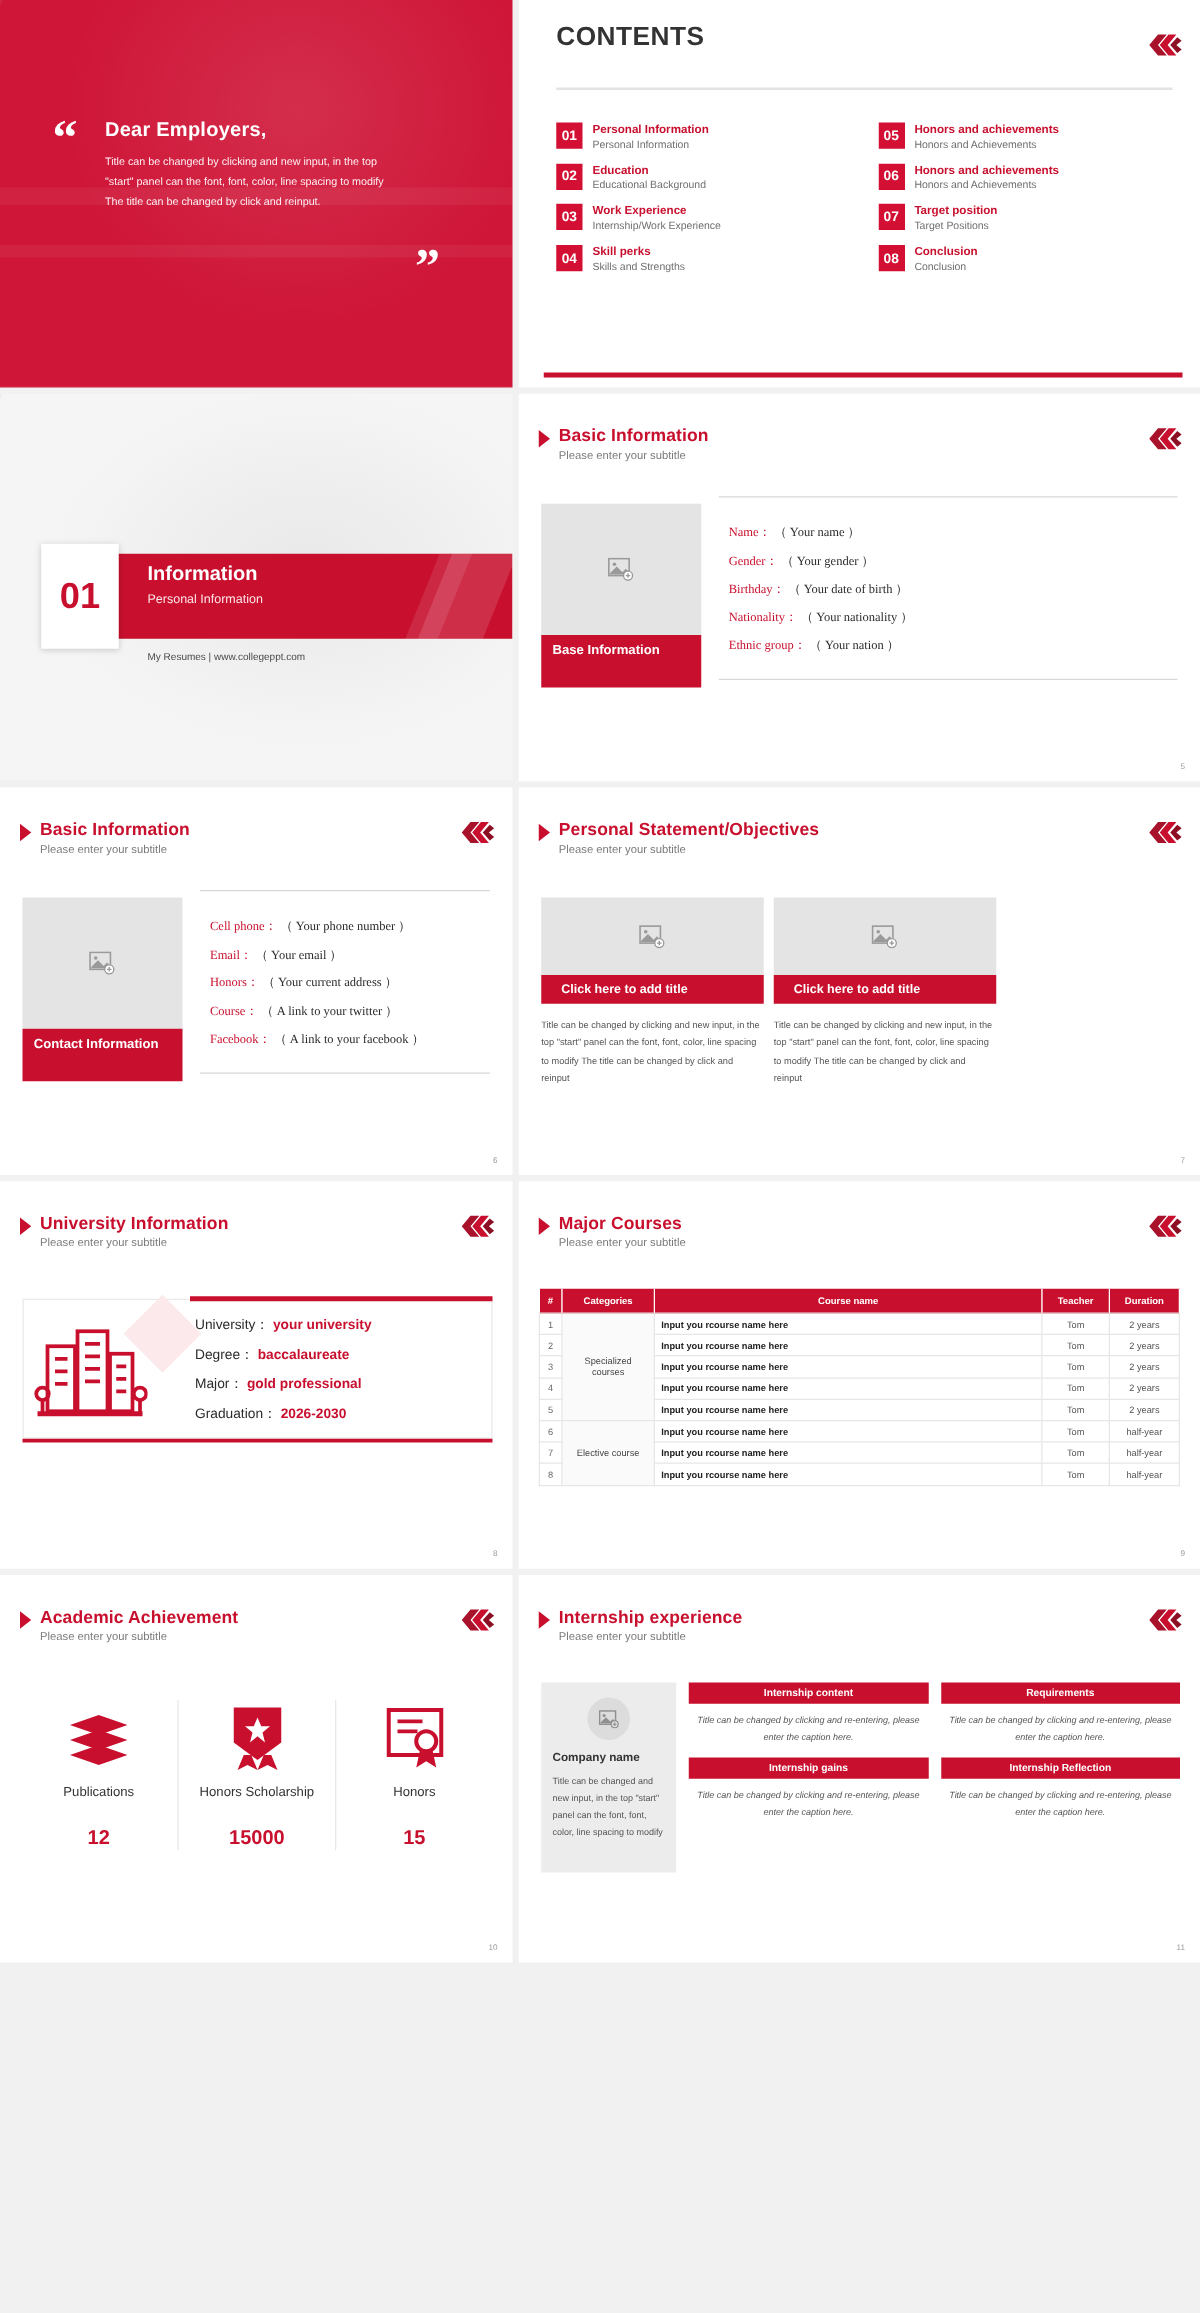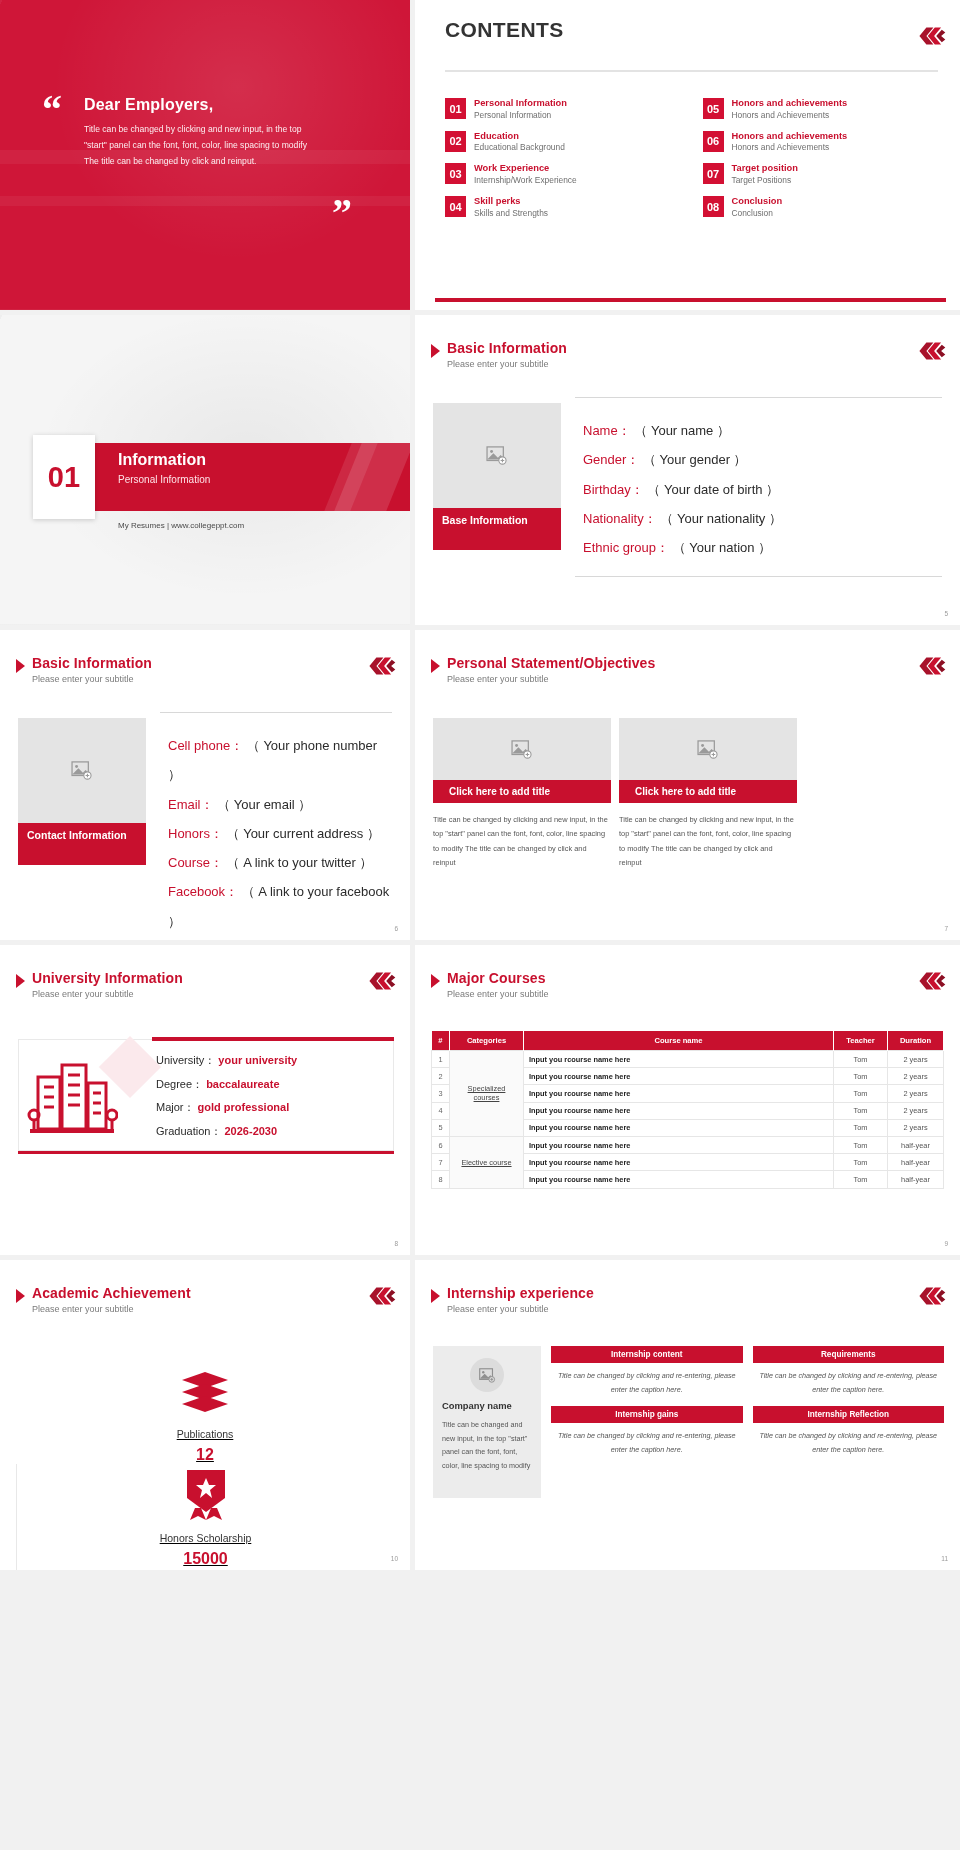--- a/index.html
+++ b/index.html
@@ -97,21 +97,21 @@
   
   .info .photo { position: absolute; left: 18px; top: 88px; width: 128px; height: 105px; }
   .info .capt {
     position: absolute; left: 18px; top: 193px; width: 128px; height: 42px;
     background: #c8102e; color: #fff; font-size: 10.5px; font-weight: bold;
     padding: 6px 9px; line-height: 1.25;
   }
   .info .fields { position: absolute; left: 160px; right: 18px; top: 82px; }
   .info .fields .hr { height: 1px; background: #d8d8d8; }
   .info .flist { padding: 18px 0 14px 8px; }
-  .info .frow { font-size: 13px; line-height: 2.25; }
+  .info .frow { font-size: 10px; line-height: 2.25; font-family: Liberation Serif, serif; }
   .info .frow .k { color: #c8102e; }
   .info .frow .v { color: #2b2b2b; }
 
   
   .stmt .col { position: absolute; top: 88px; width: 178px; }
   .stmt .col.c1 { left: 18px; } .stmt .col.c2 { left: 204px; }
   .stmt .ph { height: 62px; }
   .stmt .bar { background: #c8102e; color: #fff; font-size: 10px; font-weight: bold; padding: 6px 16px; }
   .stmt .body { font-size: 7.4px; color: #555; line-height: 1.95; margin-top: 10px; }
 
@@ -123,32 +123,32 @@
   .univ .rows { position: absolute; left: 156px; top: 104px; }
   .univ .urow { font-size: 11px; line-height: 2.15; color: #2b2b2b; }
   .univ .urow b { color: #c8102e; }
   .univ .diamond { position: absolute; left: 108px; top: 100px; width: 44px; height: 44px; background: #fbe9ec; transform: rotate(45deg); }
 
   
   .courses table { position: absolute; left: 16px; right: 16px; top: 86px; border-collapse: collapse; width: calc(100% - 32px); }
   .courses th { background: #c8102e; color: #fff; font-size: 7.6px; font-weight: bold; padding: 5px 3px; border-right: 1px solid #fff; }
   .courses td { font-size: 7.4px; padding: 3.6px 5px; border: 1px solid #e6e6e6; color: #333; }
   .courses td.idx { text-align: center; width: 18px; color: #666; }
-  .courses td.cat { text-align: center; width: 74px; color: #444; background: #fafafa; text-decoration: underline; }
+  .courses td.cat { text-align: center; width: 74px; color: #444; background: #fafafa; }
   .courses td.nm { font-weight: bold; color: #222; }
   .courses td.tc { text-align: center; width: 54px; color: #555; }
   .courses td.du { text-align: center; width: 56px; color: #555; }
 
   
-  .acad .stats { position: absolute; left: 16px; right: 16px; top: 100px; display: grid; grid-template-columns: 1fr; text-align: center; text-decoration: underline; }
+  .acad .stats { position: absolute; left: 16px; right: 16px; top: 100px; display: grid; grid-template-columns: 1fr 1fr 1fr; text-align: center; }
   .acad .cell { padding: 0 4px; }
   .acad .cell + .cell { border-left: 1px solid #e8e8e8; }
   .acad .ic { height: 62px; display: flex; align-items: center; justify-content: center; }
   .acad .lb { font-size: 10.5px; color: #333; margin-top: 6px; }
-  .acad .vl { font-size: 16px; font-weight: bold; color: #c8102e; margin-top: 6px; }
+  .acad .vl { font-size: 16px; font-weight: bold; color: #c8102e; margin-top: 22px; }
 
   
   .intern .left { position: absolute; left: 18px; top: 86px; width: 108px; height: 152px; background: #ececec; padding: 10px 9px; }
   .intern .left .av { width: 34px; height: 34px; border-radius: 50%; background: #dcdcdc; margin: 2px auto 8px; display:flex; align-items:center; justify-content:center; }
   .intern .left .cn { font-size: 9.4px; font-weight: bold; color: #333; text-align: left; }
   .intern .left .bd { font-size: 7.2px; color: #555; line-height: 1.9; margin-top: 7px; }
   .intern .grid { position: absolute; left: 136px; right: 16px; top: 86px; display: grid; grid-template-columns: 1fr 1fr; column-gap: 10px; row-gap: 9px; }
   .intern .card .hd { background: #c8102e; color: #fff; font-size: 8.2px; font-weight: bold; text-align: center; padding: 4px 17px; }
   .intern .card .tx { font-size: 7.2px; color: #555; line-height: 1.95; margin-top: 6px; text-align: center; font-style: italic; }
 </style>

